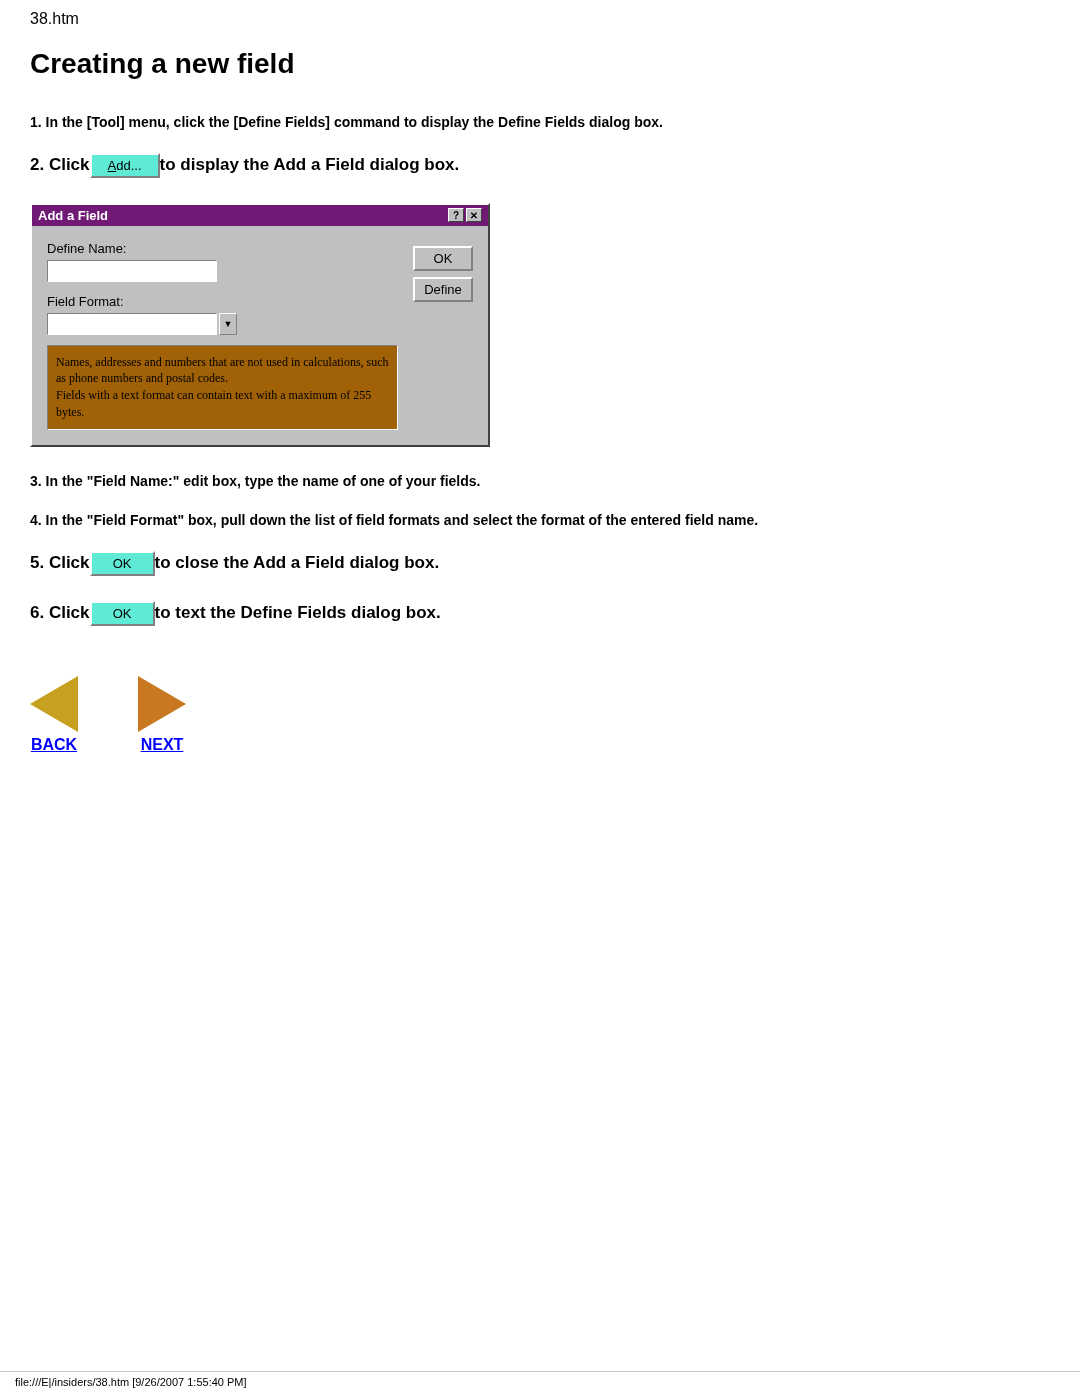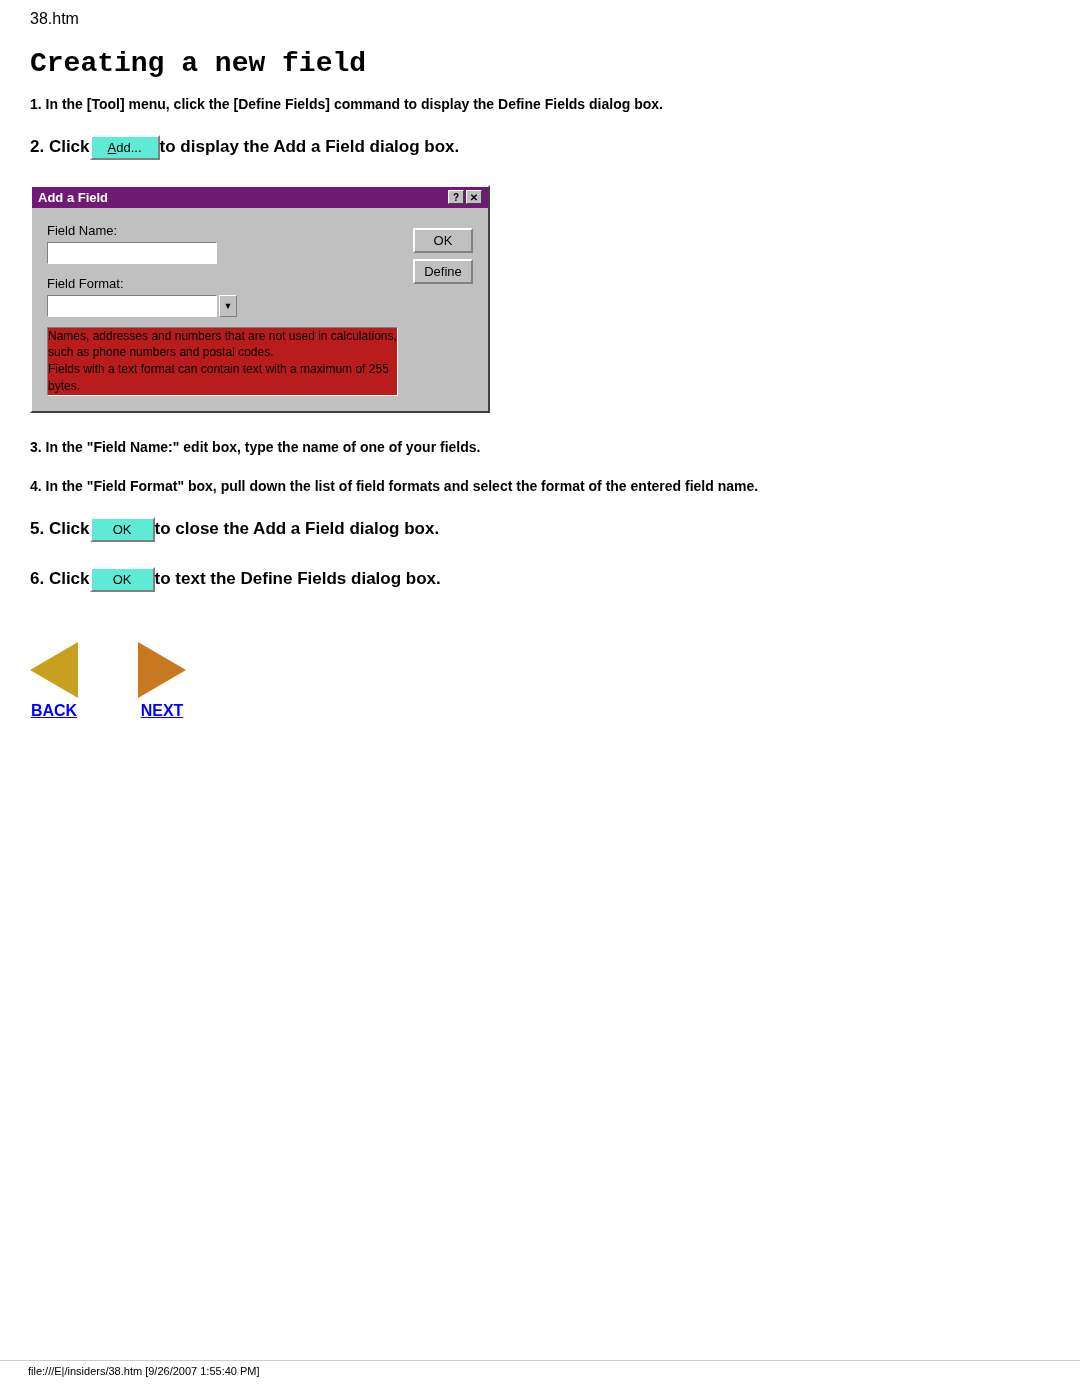--- a/index.html
+++ b/index.html
@@ -15,22 +15,22 @@
     }
     .browser-tab {
       font-size: 16px;
       font-family: Arial, sans-serif;
       color: #000;
       margin-bottom: 20px;
     }
     h1 {
       font-size: 28px;
       font-weight: bold;
-      font-family: Liberation Mono, monospace;
-      margin-bottom: 16px;
+      font-family: Liberation Sans, sans-serif;
+      margin-bottom: 33px;
       margin-top: 10px;
     }
     .step {
       font-size: 14px;
       font-weight: bold;
       font-family: Arial, sans-serif;
       margin-bottom: 20px;
       line-height: 1.4;
     }
     .step-with-button {
@@ -167,23 +167,24 @@
       border-top: 1px solid #ffffff;
       border-left: 1px solid #ffffff;
       border-right: 1px solid #808080;
       border-bottom: 1px solid #808080;
       display: flex;
       align-items: center;
       justify-content: center;
       font-size: 9px;
     }
     .dialog-desc {
-      background: #b91c1c;
+      background: #a16207;
       border: 1px inset #808080;
-      font-family: Liberation Sans, sans-serif;
+      padding: 8px;
+      font-family: Liberation Serif, serif;
       font-size: 12px;
       line-height: 1.4;
       border-top: 1px solid #808080;
       border-left: 1px solid #808080;
       border-right: 1px solid #ffffff;
       border-bottom: 1px solid #ffffff;
     }
     .dialog-ok-btn {
       min-width: 60px;
       padding: 3px 8px;
@@ -228,27 +229,27 @@
     .arrow-right {
       width: 0;
       height: 0;
       border-top: 28px solid transparent;
       border-bottom: 28px solid transparent;
       border-left: 48px solid #c87820;
       cursor: pointer;
     }
     .status-bar {
       position: absolute;
-      bottom: 20px;
+      bottom: 9px;
       left: 0;
       right: 0;
       font-family: Arial, sans-serif;
       font-size: 11px;
       color: #000;
-      padding: 0 28px;
+      padding: 0 15px;
       border-top: 1px solid #ccc;
       padding-top: 4px;
     }
   </style>
 </head>
 <body>
 
 <div class="browser-tab">38.htm</div>
 
 <h1>Creating a new field</h1>
@@ -266,21 +267,21 @@
     <div class="dialog-titlebar-title">
       <span>Add a Field</span>
     </div>
     <div class="dialog-titlebar-controls">
       <div class="title-btn">?</div>
       <div class="title-btn">✕</div>
     </div>
   </div>
   <div class="dialog-body">
     <div class="dialog-left">
-      <div class="dialog-label">Field Name:</div>
+      <div class="dialog-label">Define Name:</div>
       <input class="dialog-input" type="text" value="" style="">
       <div class="dialog-label">Field Format:</div>
       <div class="dialog-select-wrap">
         <input class="dialog-select" type="text" readonly="" style="">
         <div class="select-arrow">▼</div>
       </div>
       <div class="dialog-desc">
         Names, addresses and numbers that are not used in calculations, such as phone numbers and postal codes.<br>
         Fields with a text format can contain text with a maximum of 255 bytes.
       </div>

